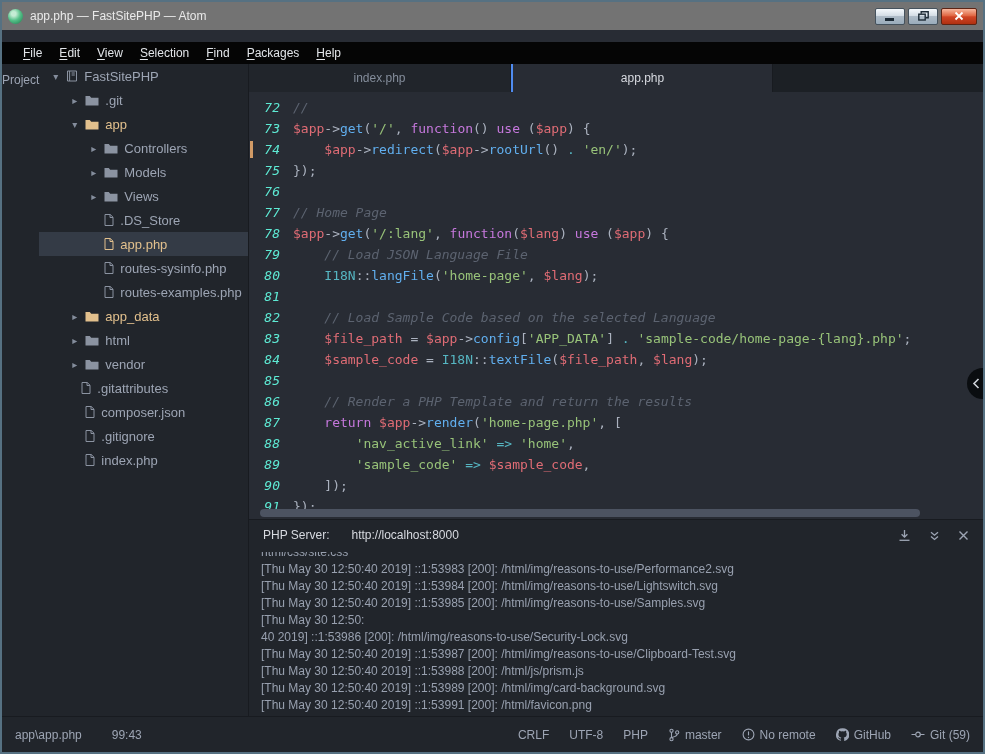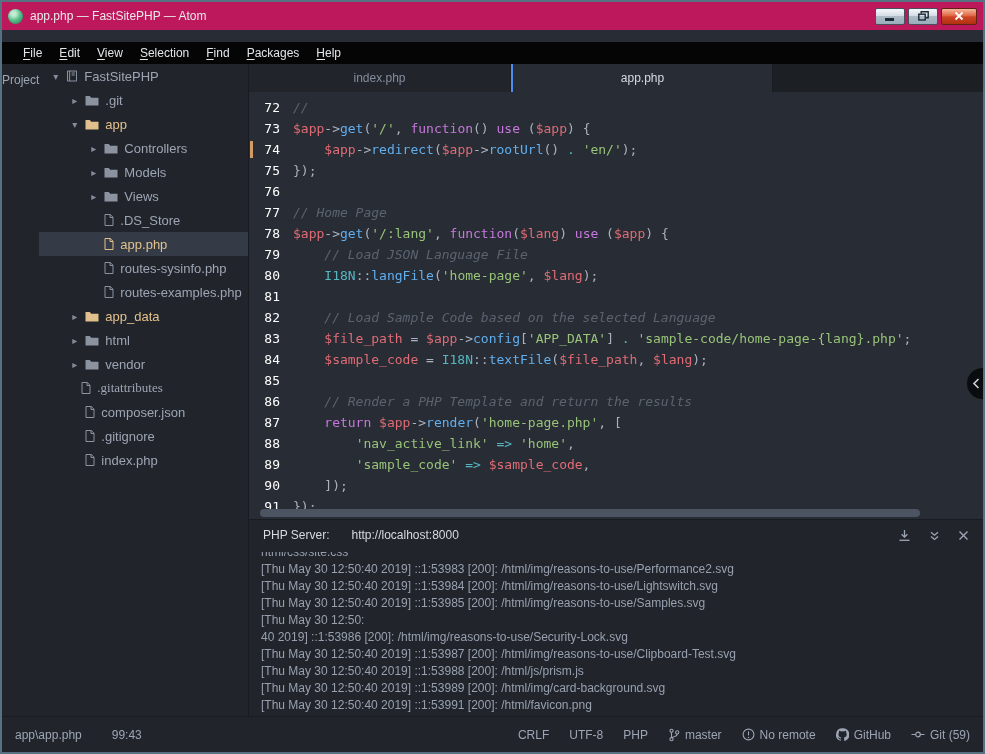--- a/index.html
+++ b/index.html
@@ -3,21 +3,21 @@
 <meta charset="utf-8">
 <style>
   * { box-sizing: border-box; margin: 0; padding: 0; }
   html, body { width: 985px; height: 754px; }
   body { font-family: "Liberation Sans", sans-serif; background: #282c34; }
 
   .window { position: relative; width: 985px; height: 754px; border: 2px solid #567182;
             background: #282c34; display: flex; flex-direction: column; overflow: hidden; }
 
   
-  .titlebar { height: 28px; background: #be185d; display: flex; align-items: center;
+  .titlebar { height: 28px; background: #737373; display: flex; align-items: center;
               padding: 0 6px; gap: 7px; flex: 0 0 auto; }
   .atom-logo { width: 15px; height: 15px; border-radius: 50%;
                background: radial-gradient(circle at 38% 32%, #c4ecd4 0 16%, #56c189 48%, #1f7d50 95%); }
   .win-title { color: #e9e9e9; font-size: 12px; }
   .win-buttons { margin-left: auto; display: flex; gap: 3px; }
   .win-btn { width: 30px; height: 17px; border: 1px solid #45525d; border-radius: 2px;
              display: flex; align-items: center; justify-content: center;
              background: linear-gradient(#f5f9fc, #d4dde5 45%, #aebbc7 50%, #9aacbb); }
   .win-btn svg { display: block; }
   .win-btn.close { width: 36px; border-color: #5d2414;
@@ -51,21 +51,21 @@
   .tabbar { height: 28px; flex: 0 0 auto; background: #1c2025; display: flex; }
   .tab { width: 262px; flex: 0 0 auto; display: flex; align-items: center; justify-content: center;
          font-size: 12px; color: #848d9b; background: #21252b; border-right: 1px solid #181b20; cursor: default; }
   .tab.active { background: #282c34; color: #d7dae0; border-left: 2px solid var(--accent, #4f8bf0); }
 
   
   .editor { flex: 1; position: relative; background: #282c34; overflow: hidden; padding-top: 5px;
             font-family: "DejaVu Sans Mono", monospace; font-size: 13px; line-height: 21px; }
   .code-row { display: flex; height: 21px; }
   .gutter-cell { width: 44px; flex: 0 0 auto; text-align: right; padding-right: 13px;
-                 color: #ffffff; position: relative; }
+                 color: #5eead4; position: relative; font-style: italic; }
   .gutter-cell.modified::before { content: ""; position: absolute; left: 1px; top: 2px; bottom: 2px;
                  width: 3px; background: var(--gutter-marker, #d19a66); }
   .code-text { white-space: pre; color: var(--syn-default, #abb2bf); }
   .tk-d { color: var(--syn-default, #abb2bf); }
   .tk-c { color: var(--syn-comment, #5c6370); font-style: italic; }
   .tk-k { color: var(--syn-keyword, #c678dd); }
   .tk-v { color: var(--syn-variable, #e06c75); }
   .tk-f { color: var(--syn-function, #61afef); }
   .tk-s { color: var(--syn-string, #98c379); }
   .tk-t { color: var(--syn-class, #56b6c2); }
@@ -257,21 +257,21 @@
           </div>
           <div class="tree-row" style="padding-left: 33px;">
             <span class="chev">▸</span>
             <span class="t-icon">
               <svg width="14" height="11" viewBox="0 0 14 11">
                 <path d="M.5 1h4.3l1.4 1.8h7.3v7.7H.5z" fill="currentColor"></path>
               </svg>
             </span>
             <span class="t-label">vendor</span>
           </div>
-          <div class="tree-row" style="padding-left: 29px; font-family: Liberation Serif, serif;">
+          <div class="tree-row" style="padding-left: 29px;">
             <span class="chev-pad"></span>
             <span class="t-icon">
               <svg width="10" height="12" viewBox="0 0 10 12" fill="none" stroke="currentColor">
                 <path d="M1 .5h5.2L9 3.2V11.5H1z"></path>
                 <path d="M6 .5v3h3"></path>
               </svg>
             </span>
             <span class="t-label">.gitattributes</span>
           </div>
           <div class="tree-row" style="padding-left: 33px;">

